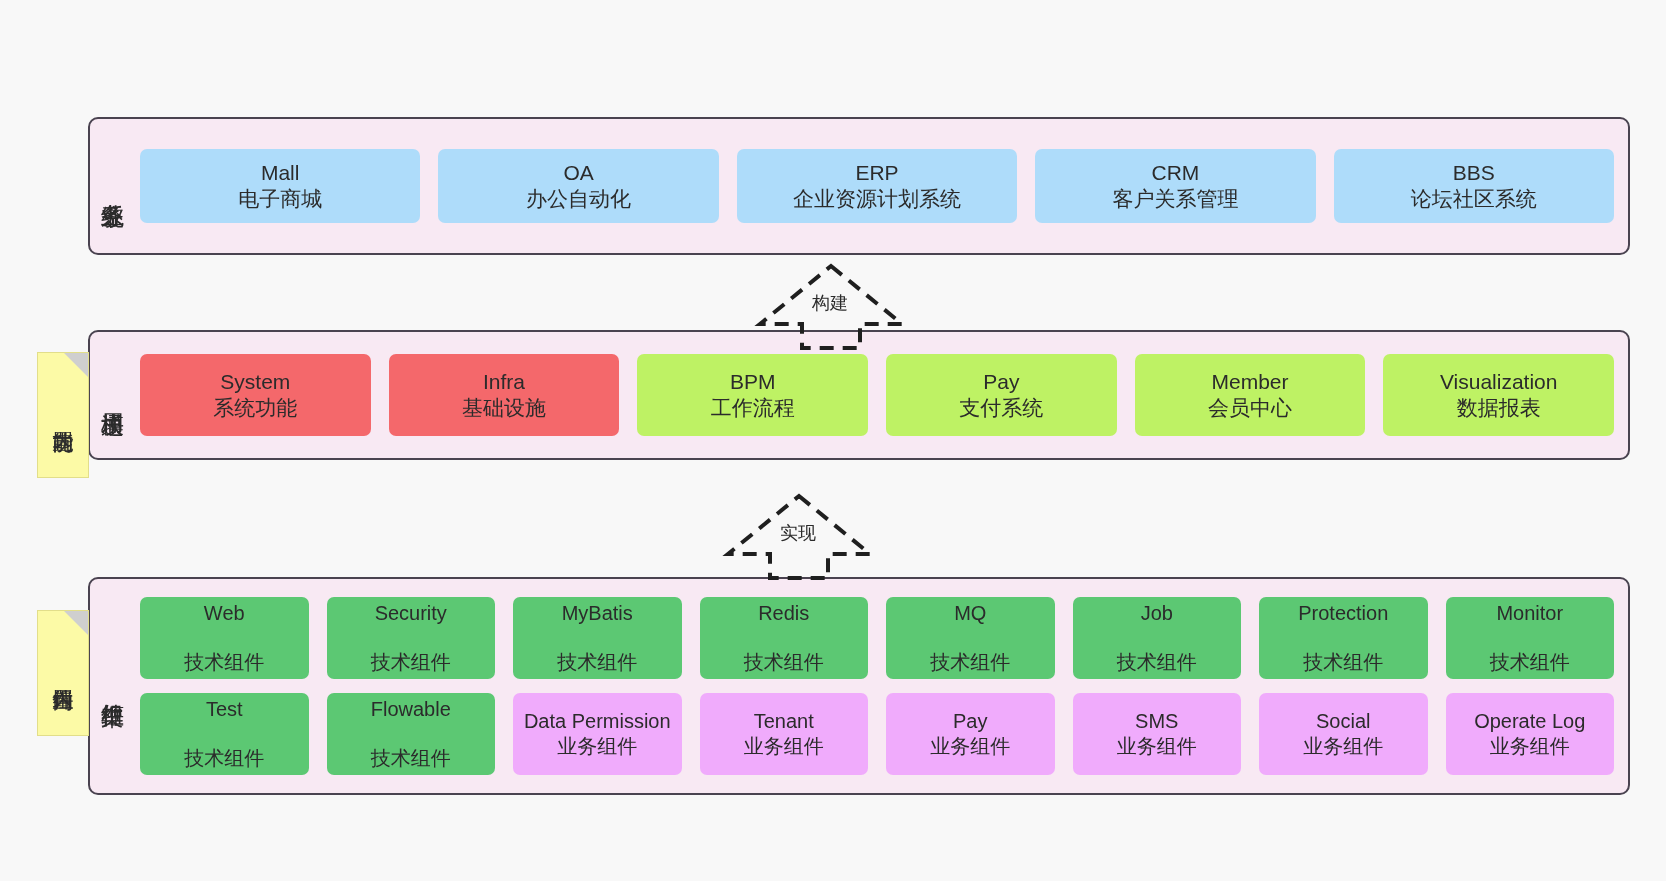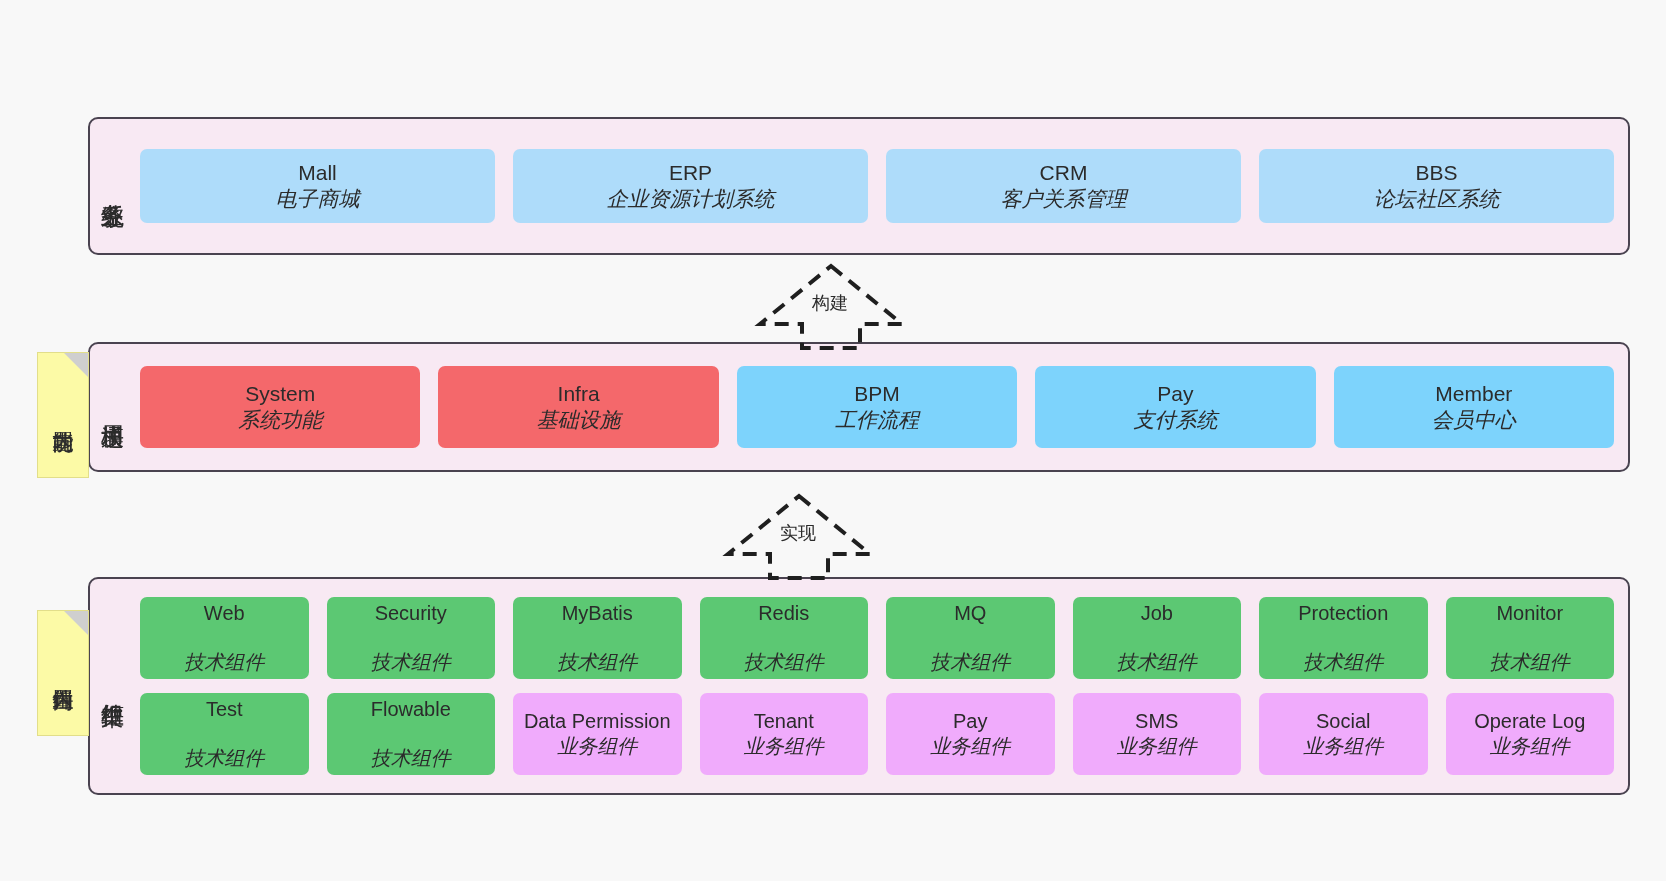--- a/index.html
+++ b/index.html
@@ -59,35 +59,35 @@
     align-items:center;
     justify-content:center;
     text-align:left;
     font-size:21px;
     line-height:1.26;
     color:#2B2B2B;
     padding:6px 4px;
     box-sizing:border-box;
   }
   .cell .en{display:block;}
-  .cell .cn{display:block;font-style:italic;}
+  .cell .cn{display:block;}
 
   
   .c-blue{background:#AEDCFA;}
   .c-red{background:#F4686B;}
-  .c-pink{background:#7dd3fc;}
+  .c-pink{background:#bef264;}
   .c-green{background:#5CC873;gap:24px;}
   .c-lgreen{background:#f0abfc;}
 
   
   #layer-business{left:88px;top:117px;width:1542px;height:138px;}
   #layer-business .layer-body{height:100%;}
   #layer-business .row{height:74px;}
 
-  #layer-common{left:88px;top:342px;width:1542px;height:130px;}
+  #layer-common{left:88px;top:330px;width:1542px;height:130px;}
   #layer-common .row{height:82px;}
 
   #layer-framework{left:88px;top:577px;width:1542px;height:218px;}
   #layer-framework .layer-body{gap:14px;padding:14px 14px 14px 6px;}
   #layer-framework .row{height:82px;}
   #layer-framework .cell{font-size:20px;}
 
   
   .note{
     position:absolute;
@@ -139,20 +139,24 @@
 
   <div class="layer" id="layer-business">
     <div class="layer-title">业务系统</div>
     <div class="layer-body">
       <div class="row">
         <div class="cell c-blue">
           <span class="en">Mall</span>
           <span class="cn">电子商城</span>
         </div>
         <div class="cell c-blue">
+          <span class="en">OA</span>
+          <span class="cn">办公自动化</span>
+        </div>
+        <div class="cell c-blue">
           <span class="en">ERP</span>
           <span class="cn">企业资源计划系统</span>
         </div>
         <div class="cell c-blue">
           <span class="en">CRM</span>
           <span class="cn">客户关系管理</span>
         </div>
         <div class="cell c-blue">
           <span class="en">BBS</span>
           <span class="cn">论坛社区系统</span>
@@ -190,20 +194,24 @@
           <span class="cn">工作流程</span>
         </div>
         <div class="cell c-pink">
           <span class="en">Pay</span>
           <span class="cn">支付系统</span>
         </div>
         <div class="cell c-pink">
           <span class="en">Member</span>
           <span class="cn">会员中心</span>
         </div>
+        <div class="cell c-pink">
+          <span class="en">Visualization</span>
+          <span class="cn">数据报表</span>
+        </div>
       </div>
     </div>
   </div>
 
   <div class="arrow" id="arrow-implement">
     <svg width="150" height="88" viewBox="0 0 150 88">
       <path d="M75 4 L146 62 L104 62 L104 86 L46 86 L46 62 L4 62 Z" fill="none" stroke="#1F1F1F" stroke-width="4" stroke-dasharray="14,9" stroke-linejoin="miter"></path>
     </svg>
     <span class="arrow-label">实现</span>
   </div>

